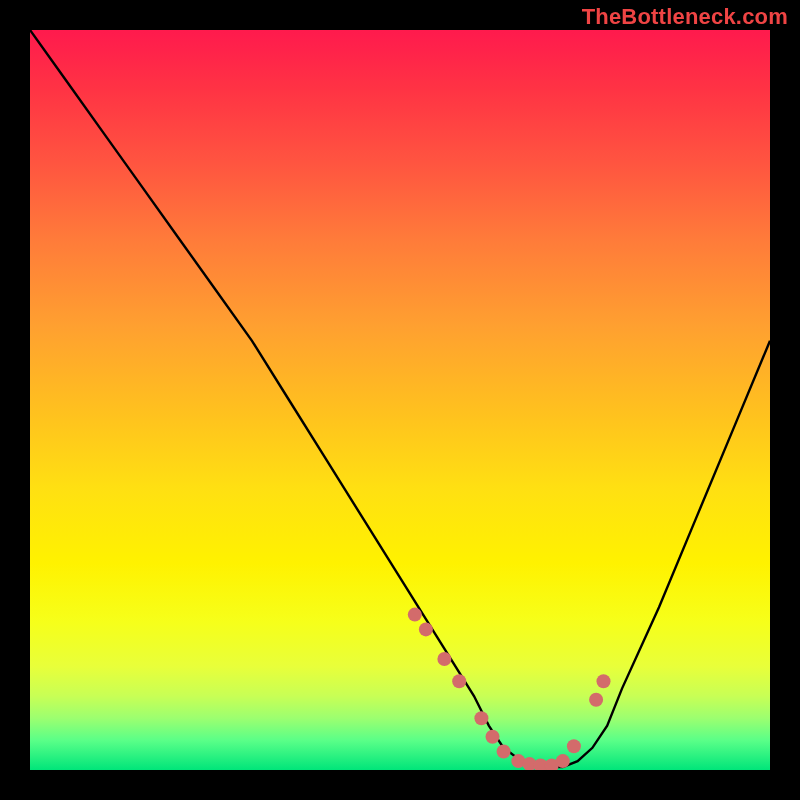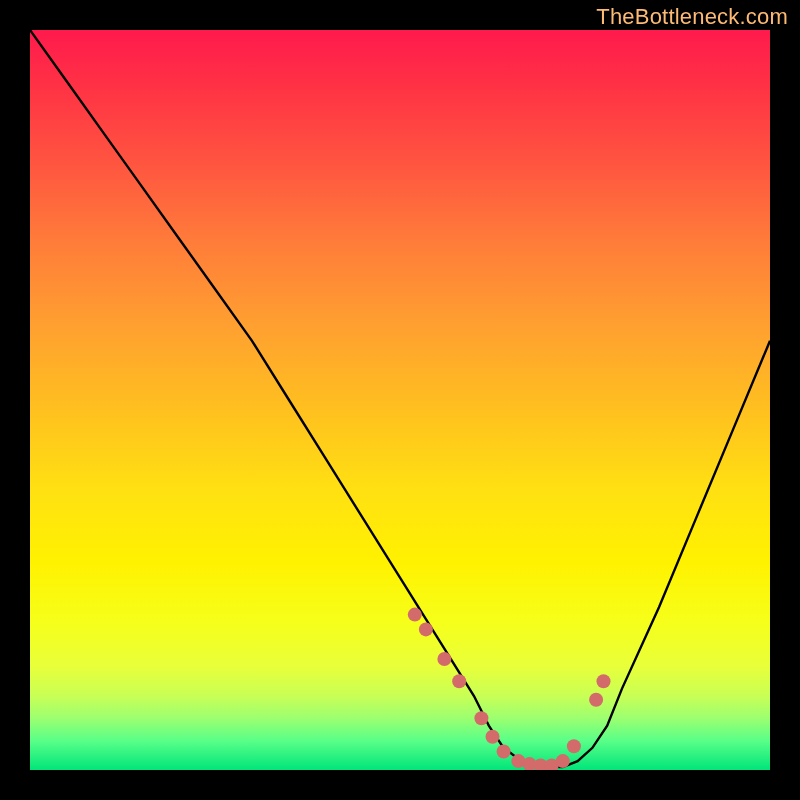--- a/index.html
+++ b/index.html
@@ -40,22 +40,23 @@
       #5aff88 96%,
       #00e57a 100%
     );
   }
   .watermark {
     position: absolute;
     top: 4px;
     right: 12px;
     font-family: Arial, Helvetica, sans-serif;
     font-size: 22px;
-    color: #fdba74;
+    color: #ef4444;
     letter-spacing: 0.2px;
+    font-weight: bold;
   }
   svg.curve {
     position: absolute;
     top: 0;
     left: 0;
     width: 740px;
     height: 740px;
   }
 </style>
 </head>

